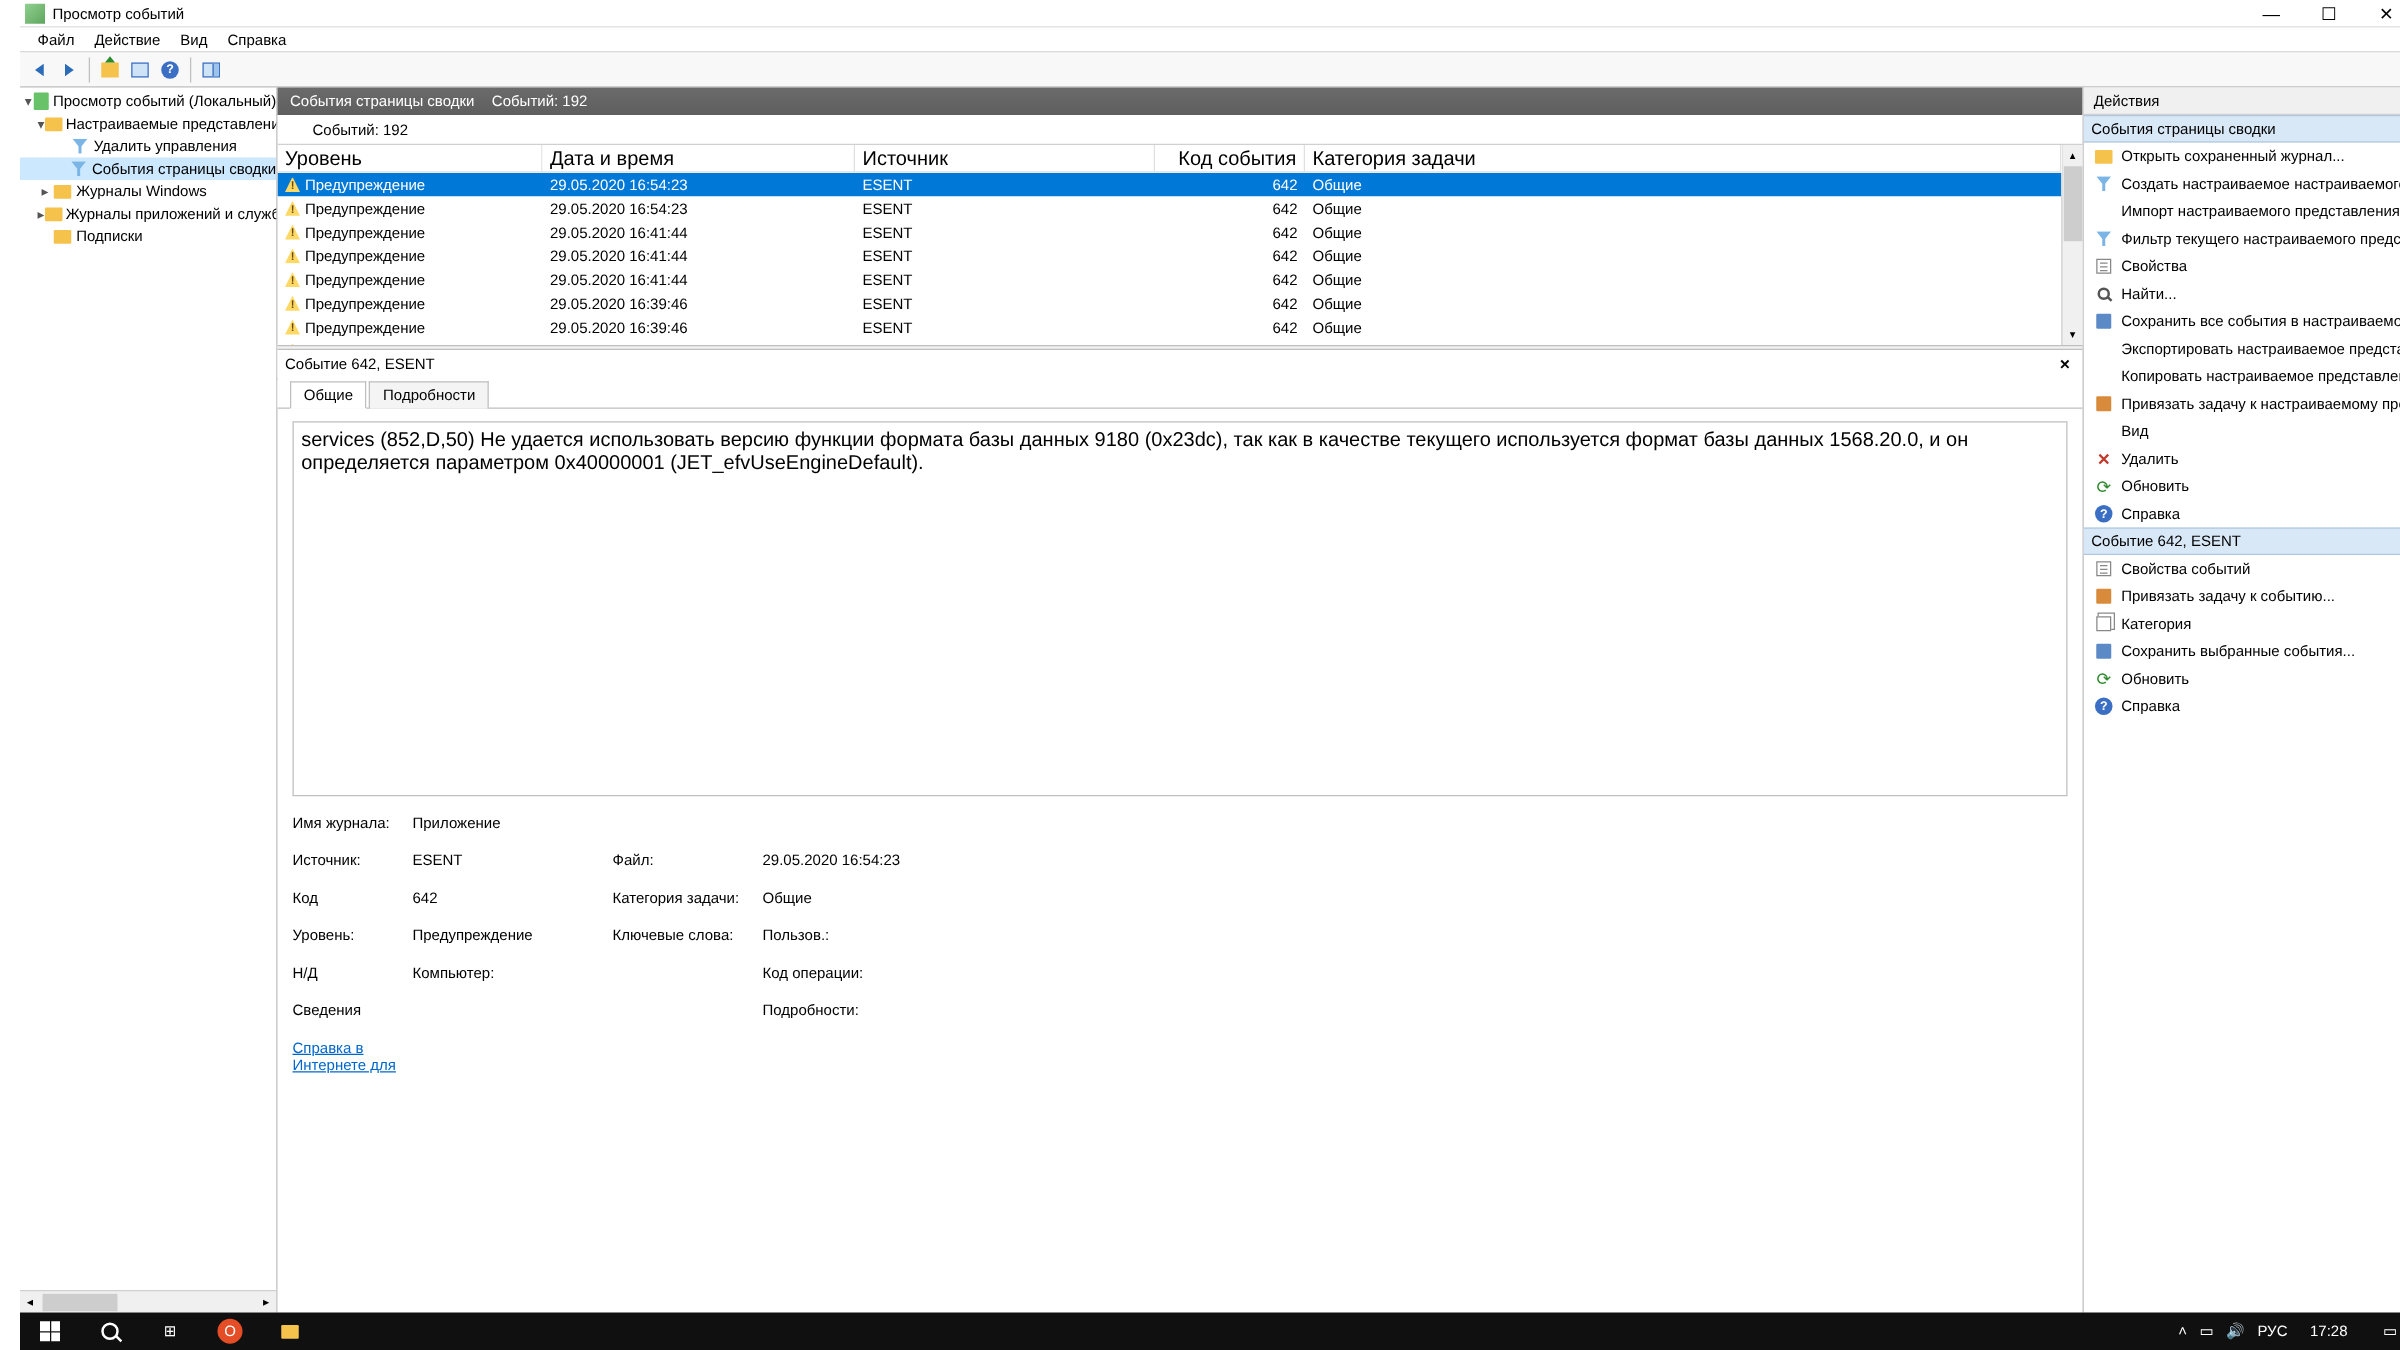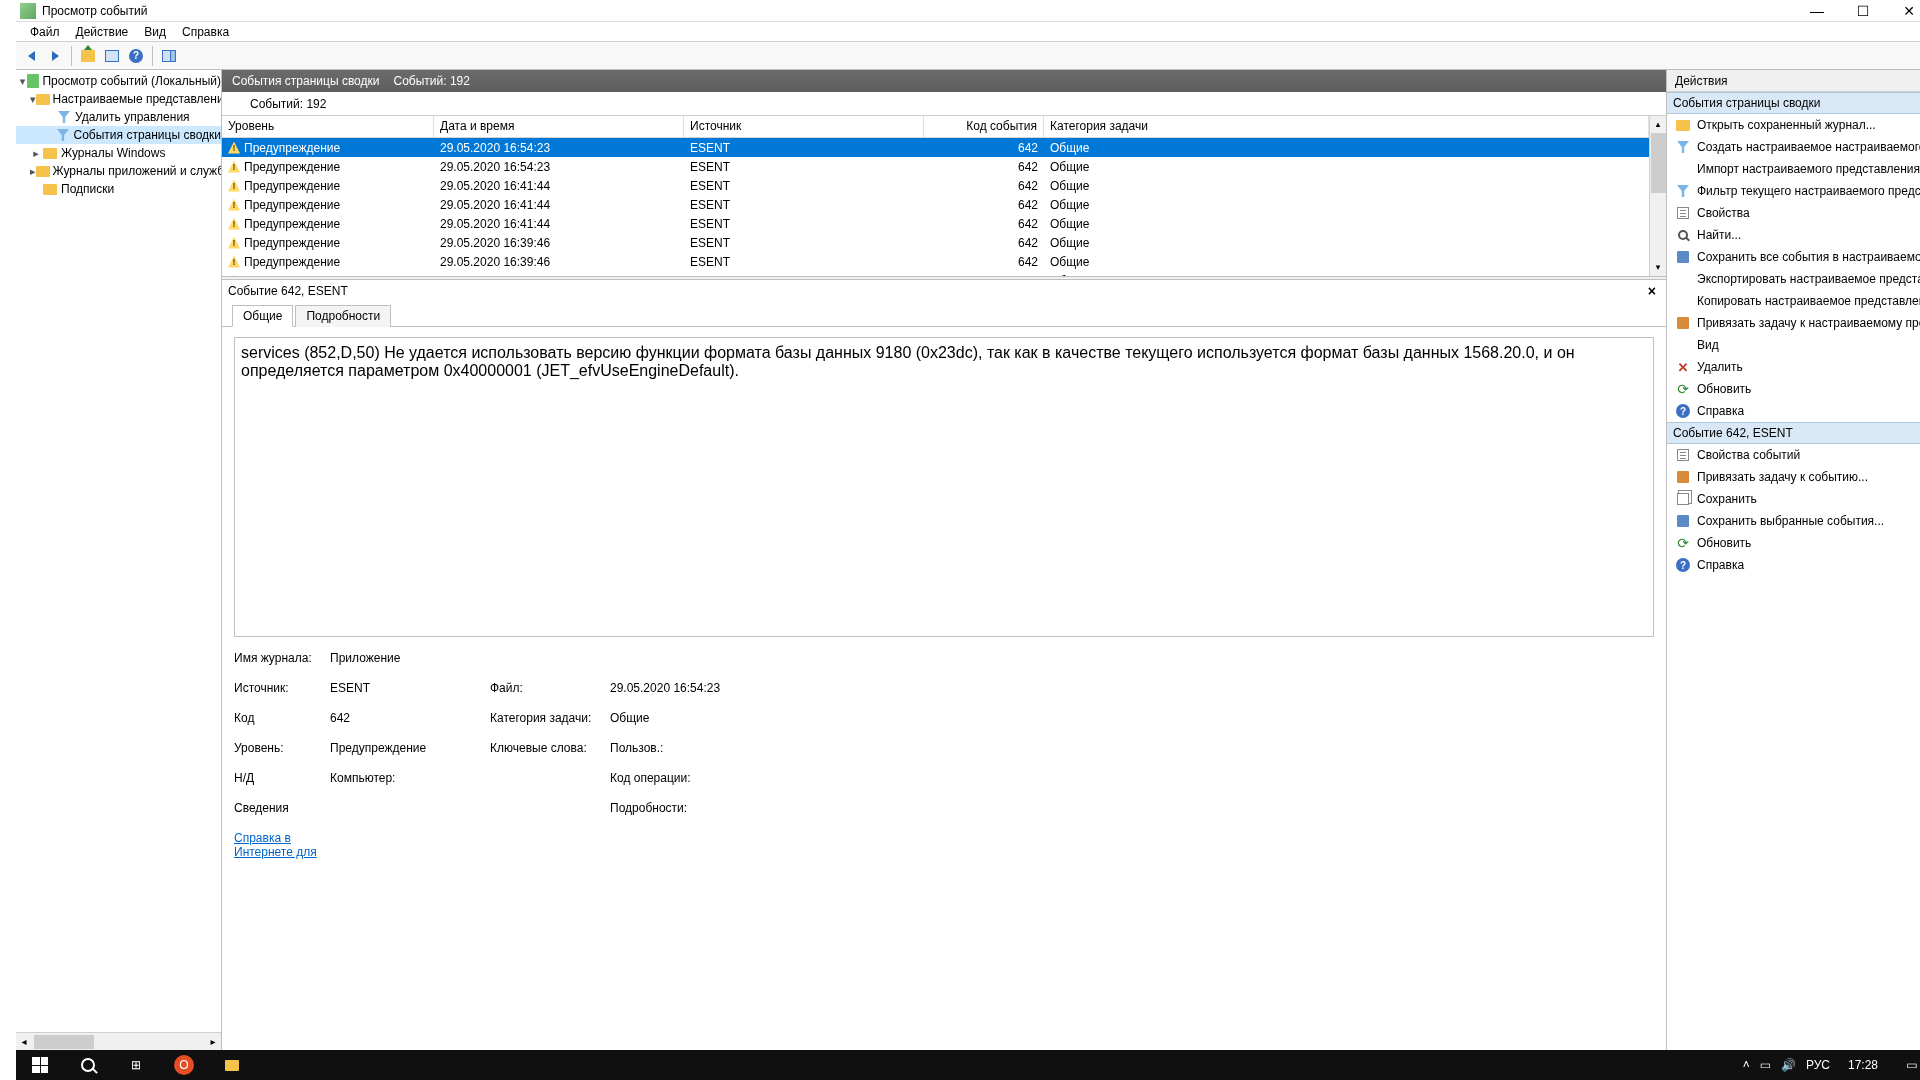--- a/index.html
+++ b/index.html
@@ -41,21 +41,21 @@
 .panel-header { height: 22px; background: linear-gradient(#6b6b6b, #5e5e5e); color: #fff; display: flex; align-items: center; padding: 0 10px; font-size: 12px; }
 .panel-header .sub { margin-left: 14px; font-weight: normal; font-size:12px; }
 
 .filter-row { height: 24px; display: flex; align-items: center; padding: 0 6px; border-bottom: 1px solid #d0d0d0; gap:6px;}
 .filter-row .ficon { width: 16px; height: 16px; }
 .filter-row .ftext { font-size: 12px; }
 
 .list-wrapper { height: 160px; position: relative; display:flex; }
 .list-scroll { flex:1; overflow:hidden; }
 .list-header { height: 22px; display: flex; background: #fff; border-bottom: 1px solid #d5d5d5; position:sticky; top:0;}
-.list-header .col { border-right: 1px solid #e0e0e0; padding: 3px 6px; font-size: 12px; background:#fff;}
+.list-header .col { border-right: 1px solid #e0e0e0; padding: 3px 6px; font-size: 16px; background:#fff;}
 .list-body { overflow:hidden; }
 .list-row { height: 19px; display: flex; align-items: center; }
 .list-row.selected { background: #0078d7; color: #fff; }
 .list-row .cell { padding: 0 6px; white-space: nowrap; overflow:hidden; font-size:12px; display:flex; align-items:center; gap:4px;}
 .col-level { width: 212px; }
 .col-date  { width: 250px; }
 .col-src   { width: 240px; }
 .col-code  { width: 120px; text-align:right; justify-content:flex-end; }
 .col-cat   { flex: 1; }
 .vscroll { width:17px; background:#f0f0f0; display:flex; flex-direction:column; border-left:1px solid #d0d0d0;}
@@ -488,21 +488,21 @@
       <div class="action-item">
           <span class="aicon">
             <span class="i-attach"></span>
           </span>
           <span>Привязать задачу к событию...</span>
         </div>
       <div class="action-item">
           <span class="aicon">
             <span class="i-copy"></span>
           </span>
-          <span>Сохранить</span>
+          <span>Категория</span>
           <span class="arrow">▶</span>
         </div>
       <div class="action-item">
           <span class="aicon">
             <span class="i-save"></span>
           </span>
           <span>Сохранить выбранные события...</span>
         </div>
       <div class="action-item">
           <span class="aicon">

